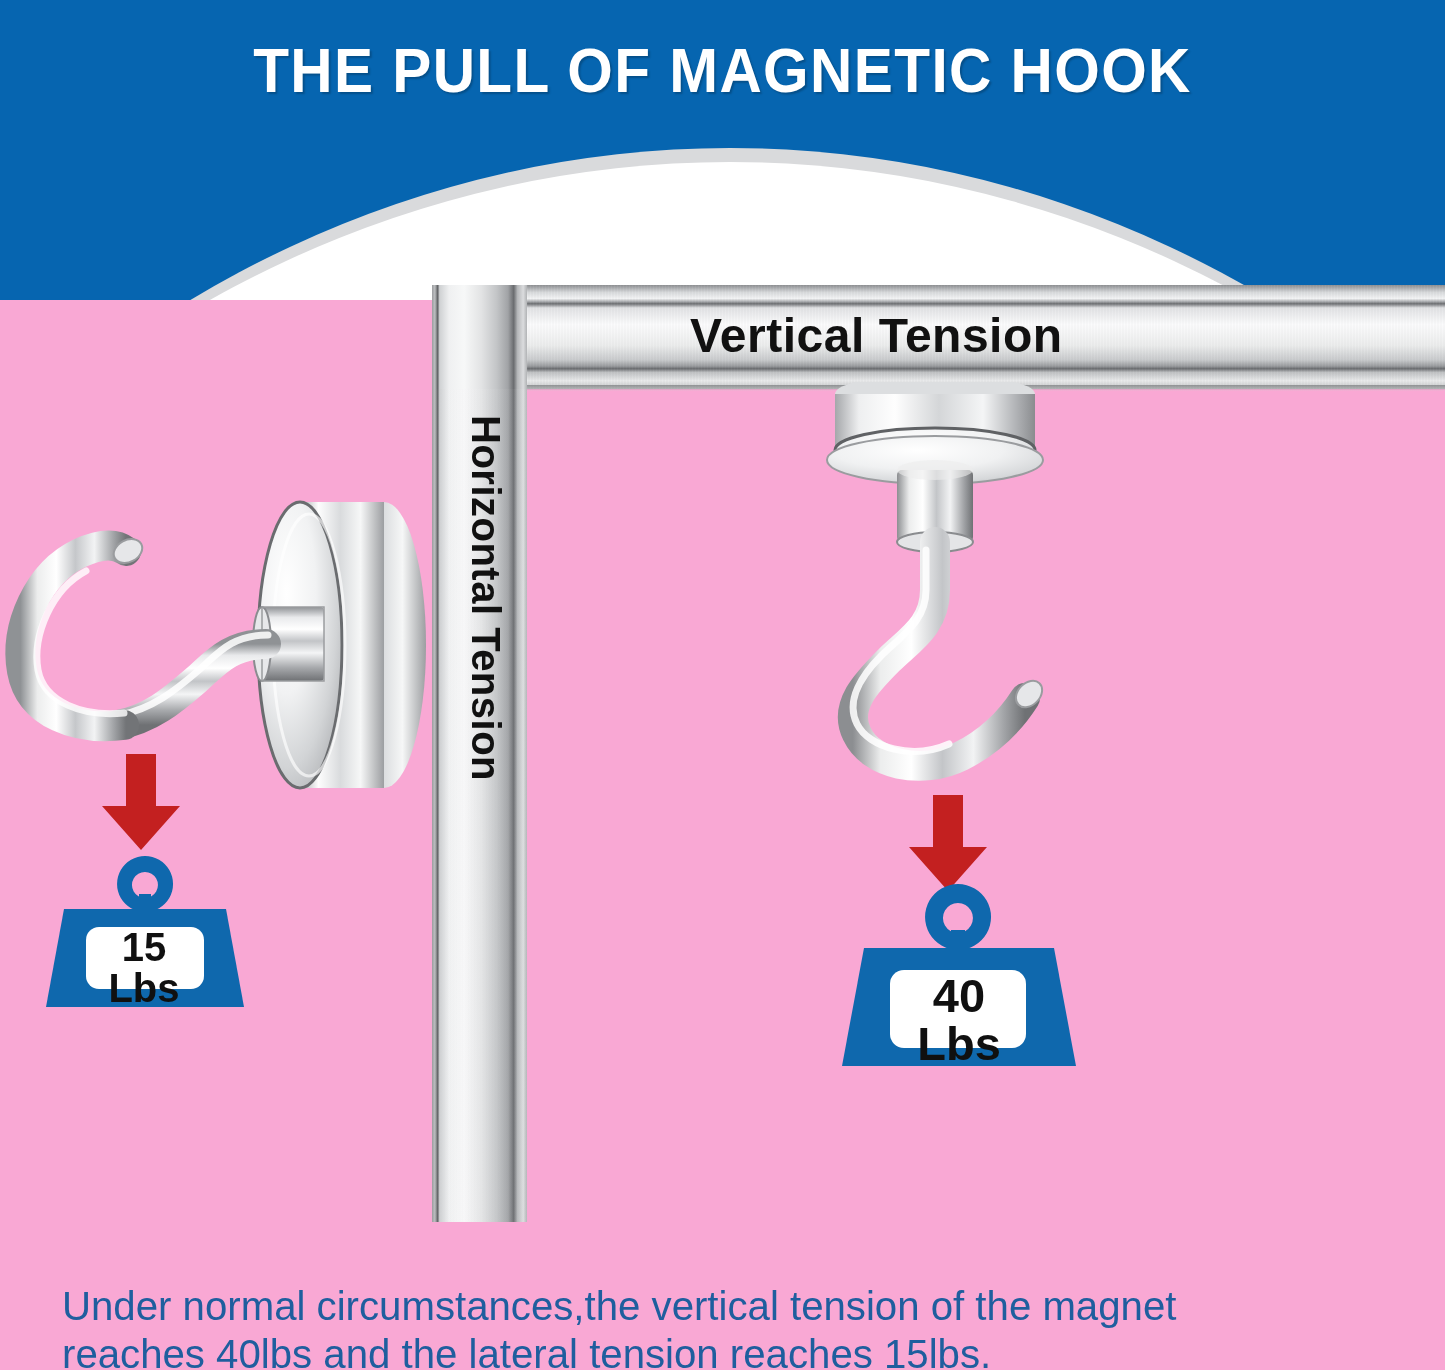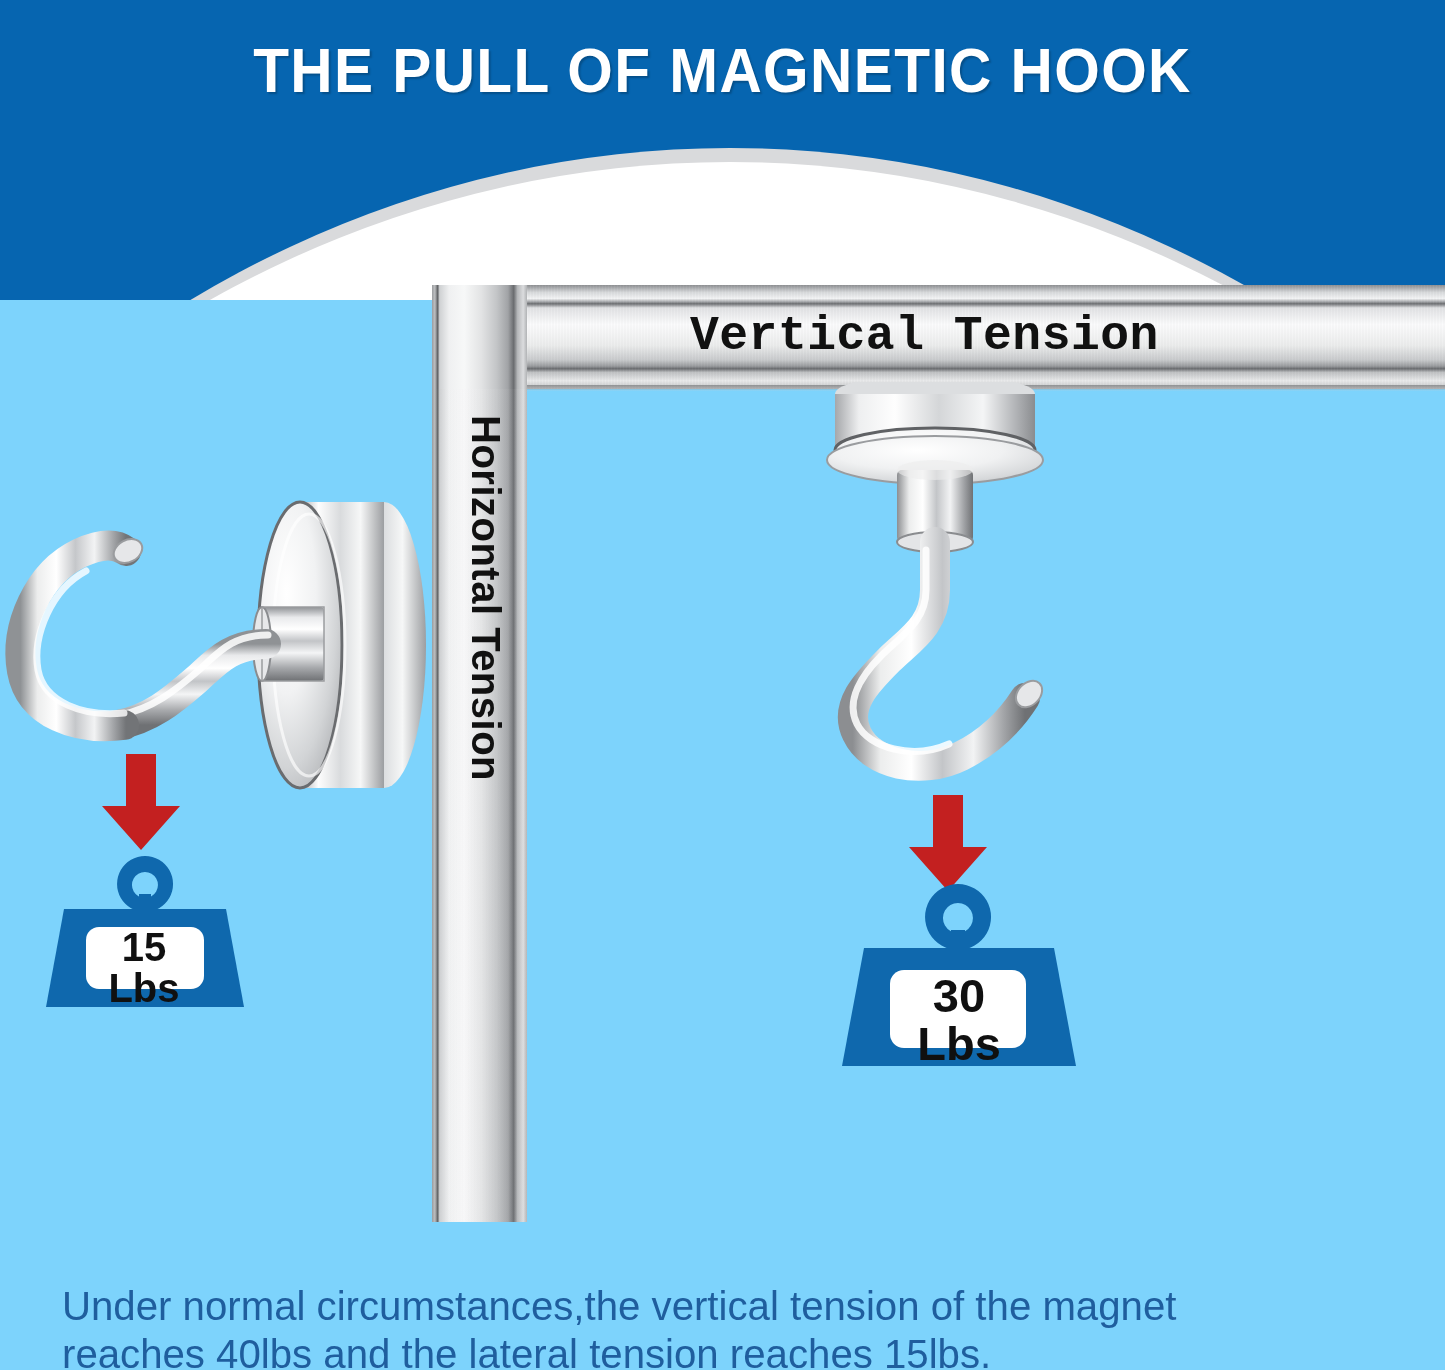--- a/index.html
+++ b/index.html
@@ -4,21 +4,21 @@
 <style>
   html, body {
     margin: 0;
     padding: 0;
     background: #ffffff;
   }
   #page {
     position: relative;
     width: 1445px;
     height: 1370px;
-    background: #7dd3fc;
+    background: #f9a8d4;
     overflow: hidden;
     font-family: "Liberation Sans", sans-serif;
   }
 
   
   .header-band {
     position: absolute;
     left: 0; top: 0;
     width: 1445px;
     height: 300px;
@@ -115,21 +115,21 @@
         #6a6c6f 86%, #b5b7b9 90%, #dbdcde 96%, #b1b3b5 100%);
   }
   .bar-label-vertical {
     position: absolute;
     left: 690px;
     top: 305px;
     width: 520px;
     height: 62px;
     line-height: 62px;
     color: #111111;
-    font-family: Liberation Mono, monospace;
+    font-family: Liberation Sans, sans-serif;
     font-weight: bold;
     font-size: 48px;
     letter-spacing: 0.5px;
     white-space: nowrap;
   }
   .bar-label-horizontal {
     position: absolute;
     left: 468px;
     top: 415px;
     width: 420px;
@@ -348,21 +348,21 @@
   </svg>
   <div class="weight-text" style="left:44px; top:927px; width:200px; font-size:40px;">15
 Lbs</div>
 
   <svg class="weight" style="left:838px; top:880px; width:240px; height:190px;" viewBox="0 0 240 190">
     <path d="M 120 4 a 33 33 0 1 0 0.1 0 Z M 120 23 a 15 15 0 1 1 -0.1 0 Z" fill="#0F68AD"></path>
     <path d="M 113 50 h 14 v 20 h -14 Z" fill="#0F68AD"></path>
     <path d="M 26 68 h 190 l 22 118 h -234 Z" fill="#0F68AD"></path>
     <rect x="52" y="90" width="136" height="78" rx="14" fill="#ffffff"></rect>
   </svg>
-  <div class="weight-text" style="left:850px; top:972px; width:218px; font-size:47px;">30
+  <div class="weight-text" style="left:850px; top:972px; width:218px; font-size:47px;">40
 Lbs</div>
 
   <div class="caption">
     <div>Under normal circumstances,the vertical tension of the magnet</div>
     <div>reaches 40lbs and the lateral tension reaches 15lbs.</div>
   </div>
 
 </div>
 
 </body></html>

